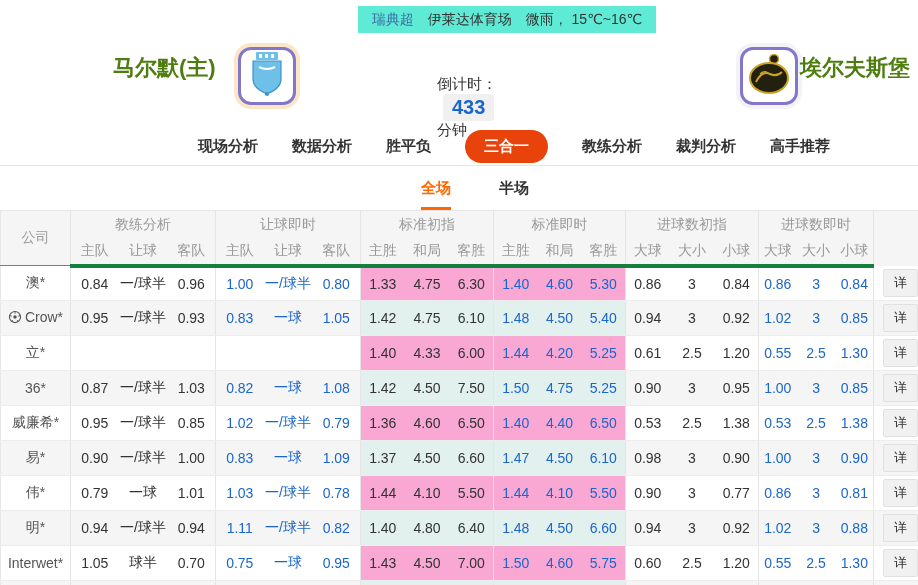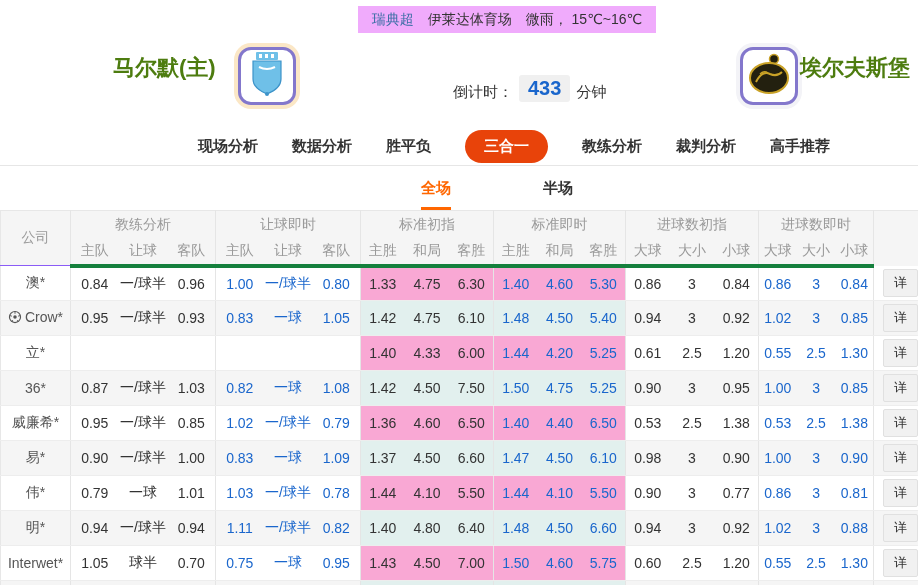--- a/index.html
+++ b/index.html
@@ -2,45 +2,45 @@
 <html><head>
 <meta charset="utf-8">
 <style>
   * { margin:0; padding:0; box-sizing:border-box; }
   html,body { background:#fff; }
   body { font-family:"Liberation Sans","DejaVu Sans",sans-serif; }
   .page { position:relative; width:918px; height:585px; overflow:hidden; background:#fff; }
 
   
   .top-bar { padding-left:96px; margin-top:6px; display:flex; justify-content:center; }
-  .top-bar-inner { background:#f0abfc; height:27px; display:flex; align-items:center; gap:14px; padding:0 14px; font-size:14px; color:#333; white-space:nowrap; }
+  .top-bar-inner { background:#5eead4; height:27px; display:flex; align-items:center; gap:14px; padding:0 14px; font-size:14px; color:#333; white-space:nowrap; }
   .league { color:#3a6ea5; cursor:pointer; }
   .kickoff { font-weight:700; color:#222; }
   .venue-weather { color:#333; }
 
   
   .match-header { position:relative; height:95px; }
   .team-name { position:absolute; top:20px; font-size:22px; font-weight:700; color:#4d7c0f; white-space:nowrap; }
   .home-name { left:113px; }
   .away-name { left:800px; }
   .logo-box { position:absolute; top:14px; width:58px; height:58px; background:#fff; border:3px solid #8377cc; border-radius:13px; display:flex; align-items:center; justify-content:center; }
   .home-logo { left:238px; box-shadow:0 0 0 4px #fbe7c6; }
   .away-logo { left:740px; box-shadow:0 0 0 4px #f3f3f7; }
-  .countdown { position:absolute; left:453px; top:42px; display:flex; align-items:flex-end; font-size:15px; color:#333; }
+  .countdown { position:absolute; left:437px; top:42px; display:flex; align-items:flex-start; font-size:15px; color:#333;flex-direction:column; }
   .cd-box { background:#f0f0f0; border-radius:3px; padding:2px 9px; margin:0 6px; }
   .cd-value { color:#1a66cc; font-weight:700; font-size:20px; }
 
   
   .main-nav { height:38px; border-bottom:1px solid #e6e6e6; display:flex; align-items:center; justify-content:center; gap:34px; padding-left:110px; }
   .nav-item { font-size:15px; font-weight:700; color:#333; cursor:pointer; white-space:nowrap; }
   .nav-item.active-pill { background:#e8430a; color:#fff; padding:7px 19px; border-radius:17px; }
 
   
   .sub-tabs { height:44px; display:flex; justify-content:center; gap:48px; padding-left:32px; padding-top:13px; }
-  .sub-tab { font-size:15px; font-weight:700; color:#333; cursor:pointer; padding-bottom:9px;margin-left:44px; }
+  .sub-tab { font-size:15px; font-weight:700; color:#333; cursor:pointer; padding-bottom:9px; }
   .sub-tab.active { color:#f60; border-bottom:3px solid #f60; }
 
   
   table.odds { border-collapse:collapse; table-layout:fixed; width:918px; border-top:1px solid #e7e7e7; border-left:1px solid #e7e7e7; }
   .odds th { background:#f5f5f5; color:#999; font-weight:400; font-size:14px; text-align:center; }
   .odds thead tr.grp-row th { height:28px; }
   .odds thead tr.sub-row th { height:27px; border-bottom:4px solid #15803d; }
   .odds th.company-h { border-bottom:1px solid #8b5cf6; }
   .bl { border-left:1px solid #e5e5e5; }
   .odds td { height:35px; font-size:14px; text-align:center; color:#333; border-bottom:1px solid #ededed; background:#fff; white-space:nowrap; overflow:hidden; }

